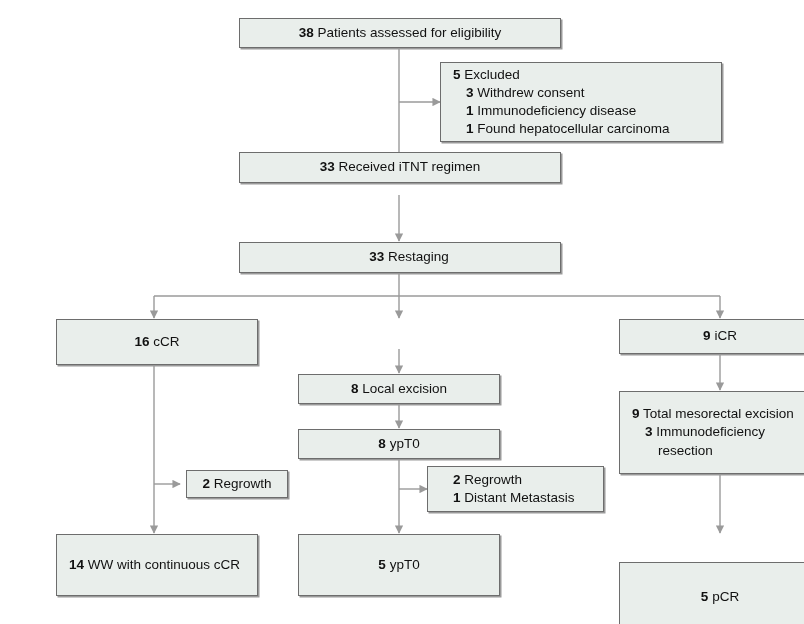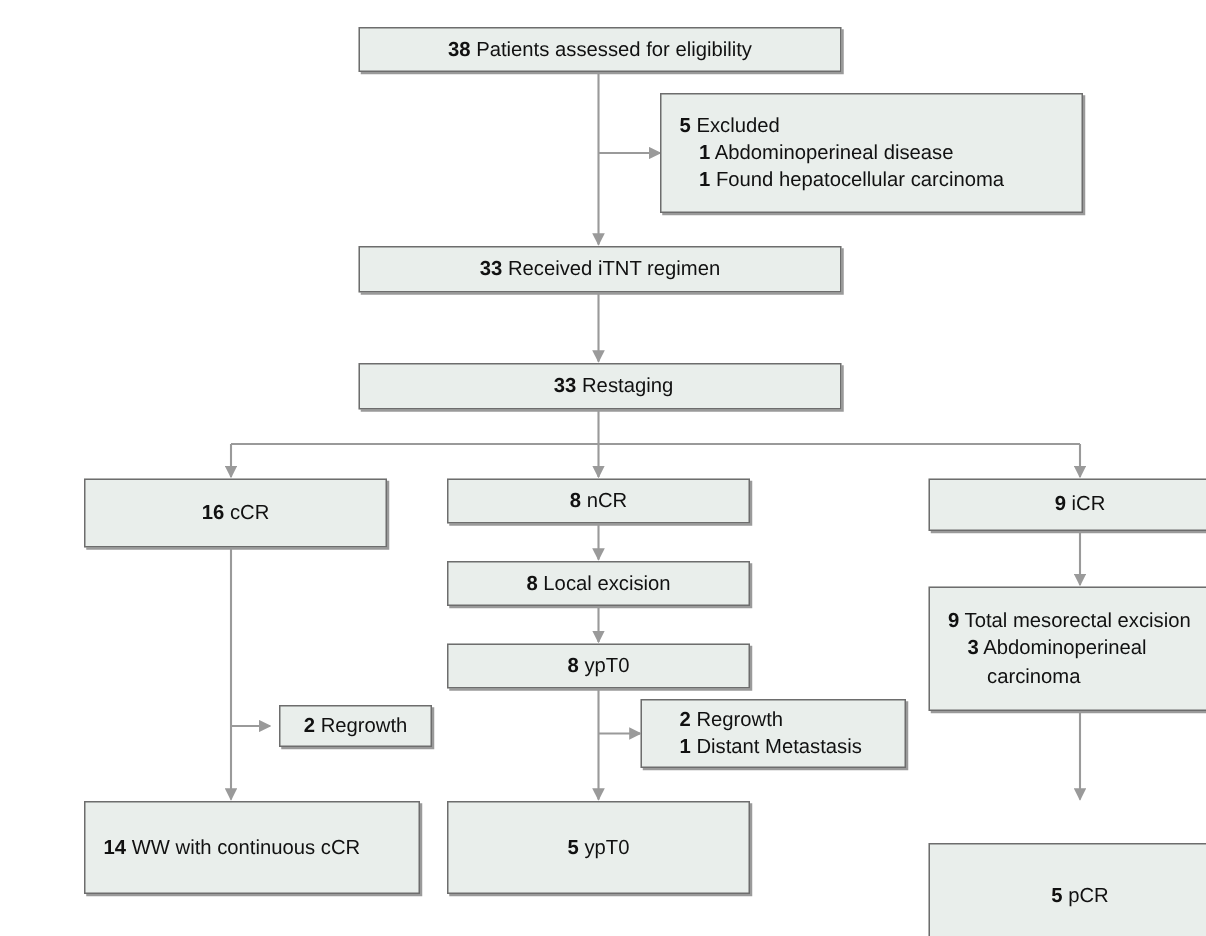--- a/index.html
+++ b/index.html
@@ -104,56 +104,54 @@
       <span class="lbl">Patients assessed for eligibility</span>
     </div>
   </div>
 
   <div class="node left" style="left:404px; top:62px; width:282px; height:80px;">
     <div class="line">
       <span class="num">5</span>
       <span class="lbl">Excluded</span>
     </div>
     <div class="line ind1">
+      <span class="num">3</span>
+      <span class="lbl">Withdrew consent</span>
+    </div>
+    <div class="line ind1">
       <span class="num">1</span>
-      <span class="lbl">Abdominoperineal disease</span>
+      <span class="lbl">Immunodeficiency disease</span>
     </div>
     <div class="line ind1">
       <span class="num">1</span>
       <span class="lbl">Found hepatocellular carcinoma</span>
     </div>
   </div>
 
-  <div class="node center" style="left:203px; top:164px; width:322px; height:31px;">
+  <div class="node center" style="left:203px; top:152px; width:322px; height:31px;">
     <div class="line">
       <span class="num">33</span>
       <span class="lbl">Received iTNT regimen</span>
     </div>
   </div>
 
   <div class="node center" style="left:203px; top:242px; width:322px; height:31px;padding-left:18px;">
     <div class="line">
       <span class="num">33</span>
       <span class="lbl">Restaging</span>
     </div>
   </div>
 
   <div class="node center" style="left:20px; top:319px; width:202px; height:46px;">
     <div class="line">
       <span class="num">16</span>
       <span class="lbl">cCR</span>
     </div>
   </div>
 
-  <div class="node center" style="left:262px; top:319px; width:202px; height:30px;">
-    <div class="line">
-      <span class="num">8</span>
-      <span class="lbl">nCR</span>
-    </div>
-  </div>
 
   <div class="node center" style="left:583px; top:319px; width:202px; height:35px;">
     <div class="line">
       <span class="num">9</span>
       <span class="lbl">iCR</span>
     </div>
   </div>
 
   <div class="node center" style="left:262px; top:374px; width:202px; height:30px;">
     <div class="line">
@@ -169,25 +167,25 @@
     </div>
   </div>
 
   <div class="node left" style="left:583px; top:391px; width:202px; height:83px;">
     <div class="line">
       <span class="num">9</span>
       <span class="lbl">Total mesorectal excision</span>
     </div>
     <div class="line ind1">
       <span class="num">3</span>
-      <span class="lbl">Abdominoperineal</span>
+      <span class="lbl">Immunodeficiency</span>
     </div>
     <div class="line ind2">
       <span class="num"></span>
-      <span class="lbl">carcinoma</span>
+      <span class="lbl">resection</span>
     </div>
   </div>
 
   <div class="node center" style="left:150px; top:470px; width:102px; height:28px;">
     <div class="line">
       <span class="num">2</span>
       <span class="lbl">Regrowth</span>
     </div>
   </div>
 
@@ -195,21 +193,21 @@
     <div class="line ind1">
       <span class="num">2</span>
       <span class="lbl">Regrowth</span>
     </div>
     <div class="line ind1">
       <span class="num">1</span>
       <span class="lbl"> Distant Metastasis</span>
     </div>
   </div>
 
-  <div class="node left" style="left:20px; top:534px; width:224px; height:62px;">
+  <div class="node left" style="left:20px; top:534px; width:202px; height:62px;">
     <div class="line">
       <span class="num">14</span>
       <span class="lbl">WW with continuous cCR</span>
     </div>
   </div>
 
   <div class="node center" style="left:262px; top:534px; width:202px; height:62px;">
     <div class="line">
       <span class="num">5</span>
       <span class="lbl">ypT0</span>

